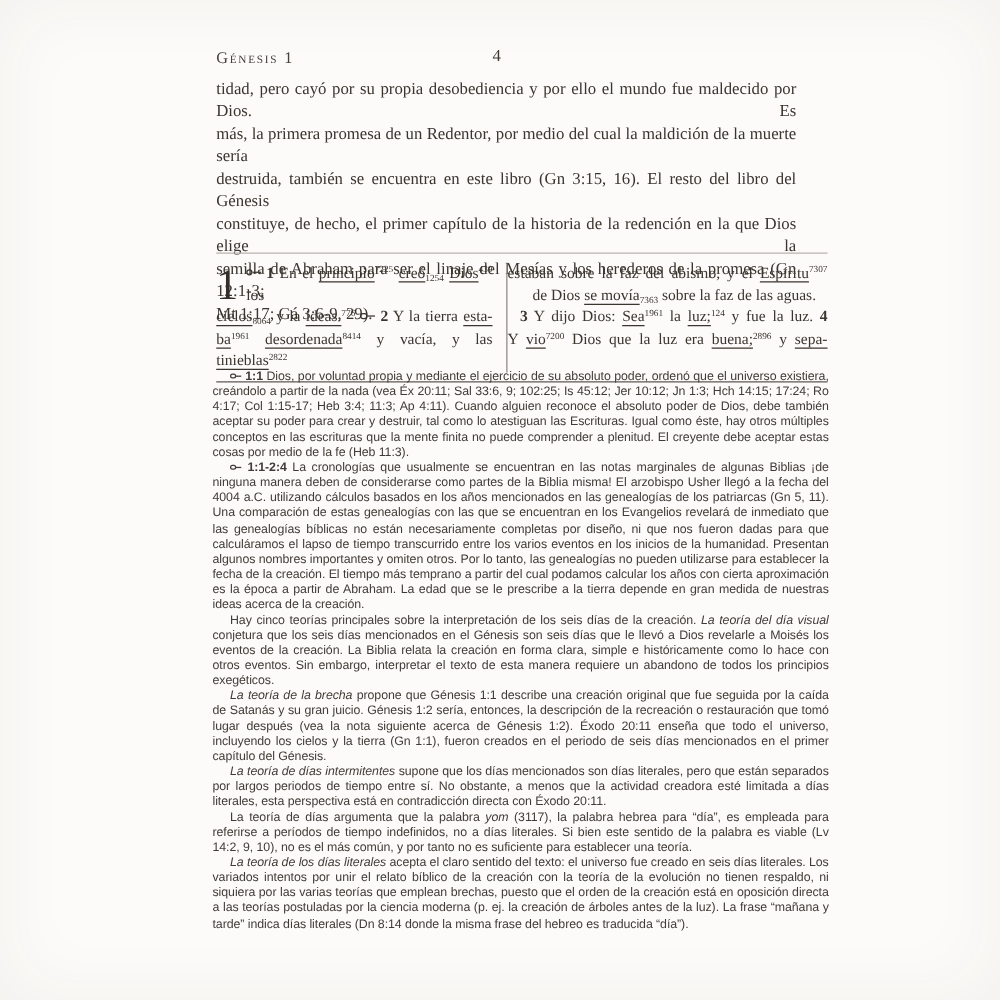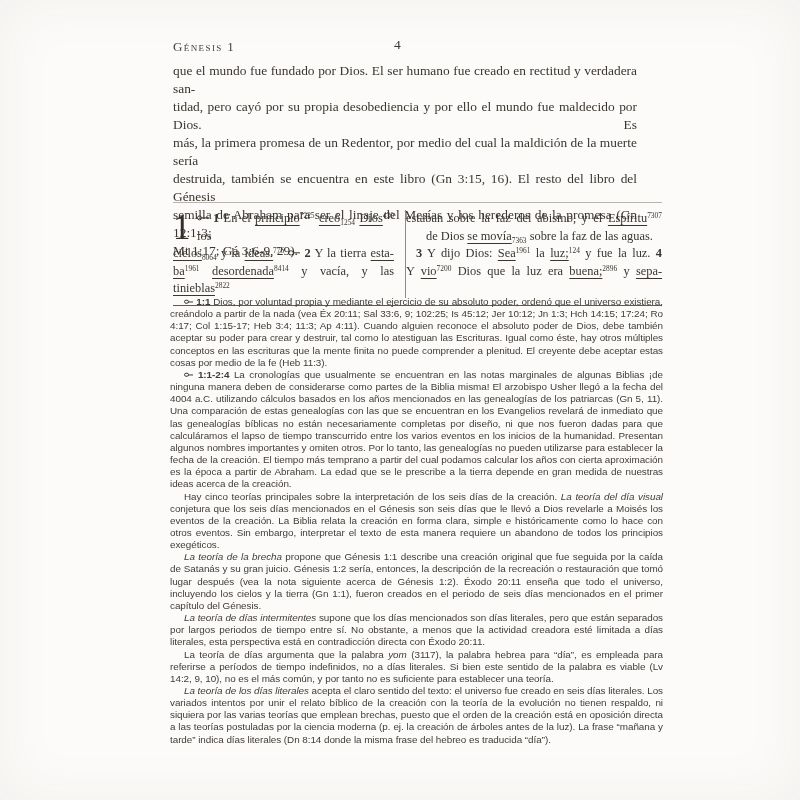--- a/index.html
+++ b/index.html
@@ -70,24 +70,24 @@
 <body>
 
 <div class="page">
 
   <div class="header">
     <span class="book-title">Génesis 1</span>
     <span class="page-num">4</span>
   </div>
 
   <div class="intro">
-      <div class="tline">que el mundo fue fundado por Dios. El ser humano fue creado en rectitud y verdadera san-</div>
       <div class="tline">tidad, pero cayó por su propia desobediencia y por ello el mundo fue maldecido por Dios. Es</div>
       <div class="tline">más, la primera promesa de un Redentor, por medio del cual la maldición de la muerte sería</div>
       <div class="tline">destruida, también se encuentra en este libro (Gn 3:15, 16). El resto del libro del Génesis</div>
+      <div class="tline">constituye, de hecho, el primer capítulo de la historia de la redención en la que Dios elige la</div>
       <div class="tline">semilla de Abraham para ser el linaje del Mesías y los herederos de la promesa (Gn 12:1-3;</div>
       <div class="tline last">Mt 1:17; Gá 3:6-9, 29).</div>
     </div>
 
   <div class="bible">
     <div class="col-left">
       <div class="vlines">
         <span class="dropcap">1</span>
       <div class="vline"><span class="marker"><span class="m-dot"></span><span class="m-line"></span></span>&nbsp;<b class="vnum">1</b> En el <span class="u">principio</span><sup class="strongs">7225</sup> <span class="u">creó</span><sub class="strongs">1254</sub> <span class="u">Dios</span><sup class="strongs">430</sup> los</div>
           <div class="vline"><span class="u">cielos</span><sub class="strongs">8064</sub> y la <span class="u">ideas.</span><sup class="strongs">776</sup> <span class="marker"><span class="m-dot"></span><span class="m-line"></span></span>&nbsp;<b class="vnum">2</b> Y la tierra <span class="u">esta-</span></div>

